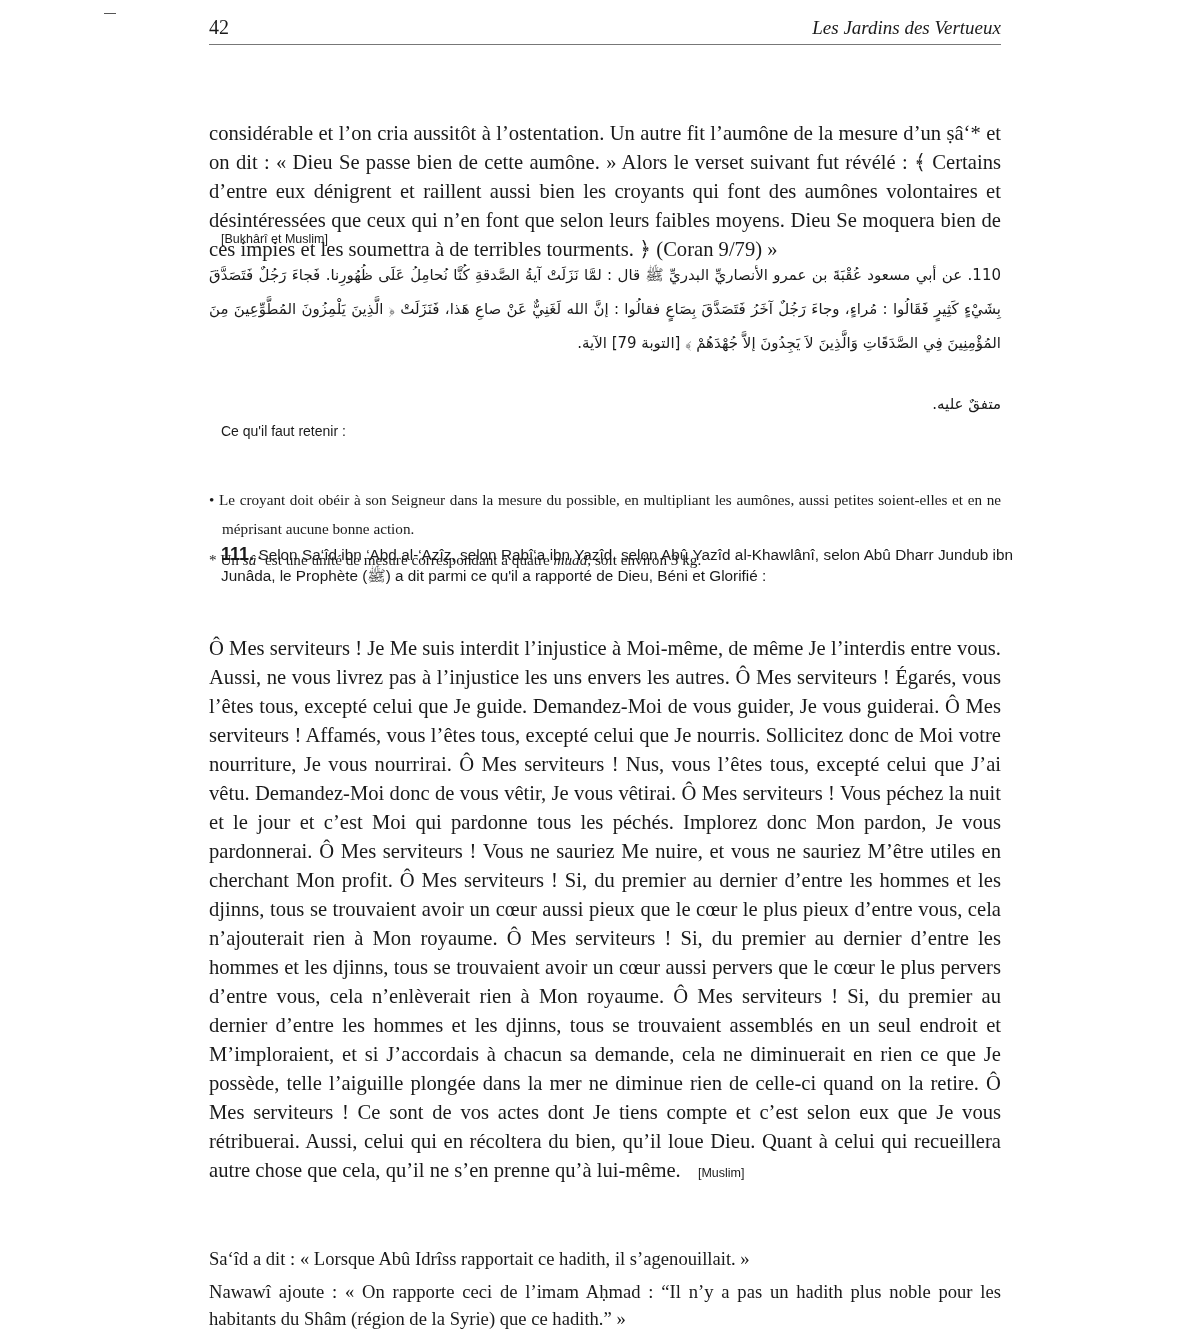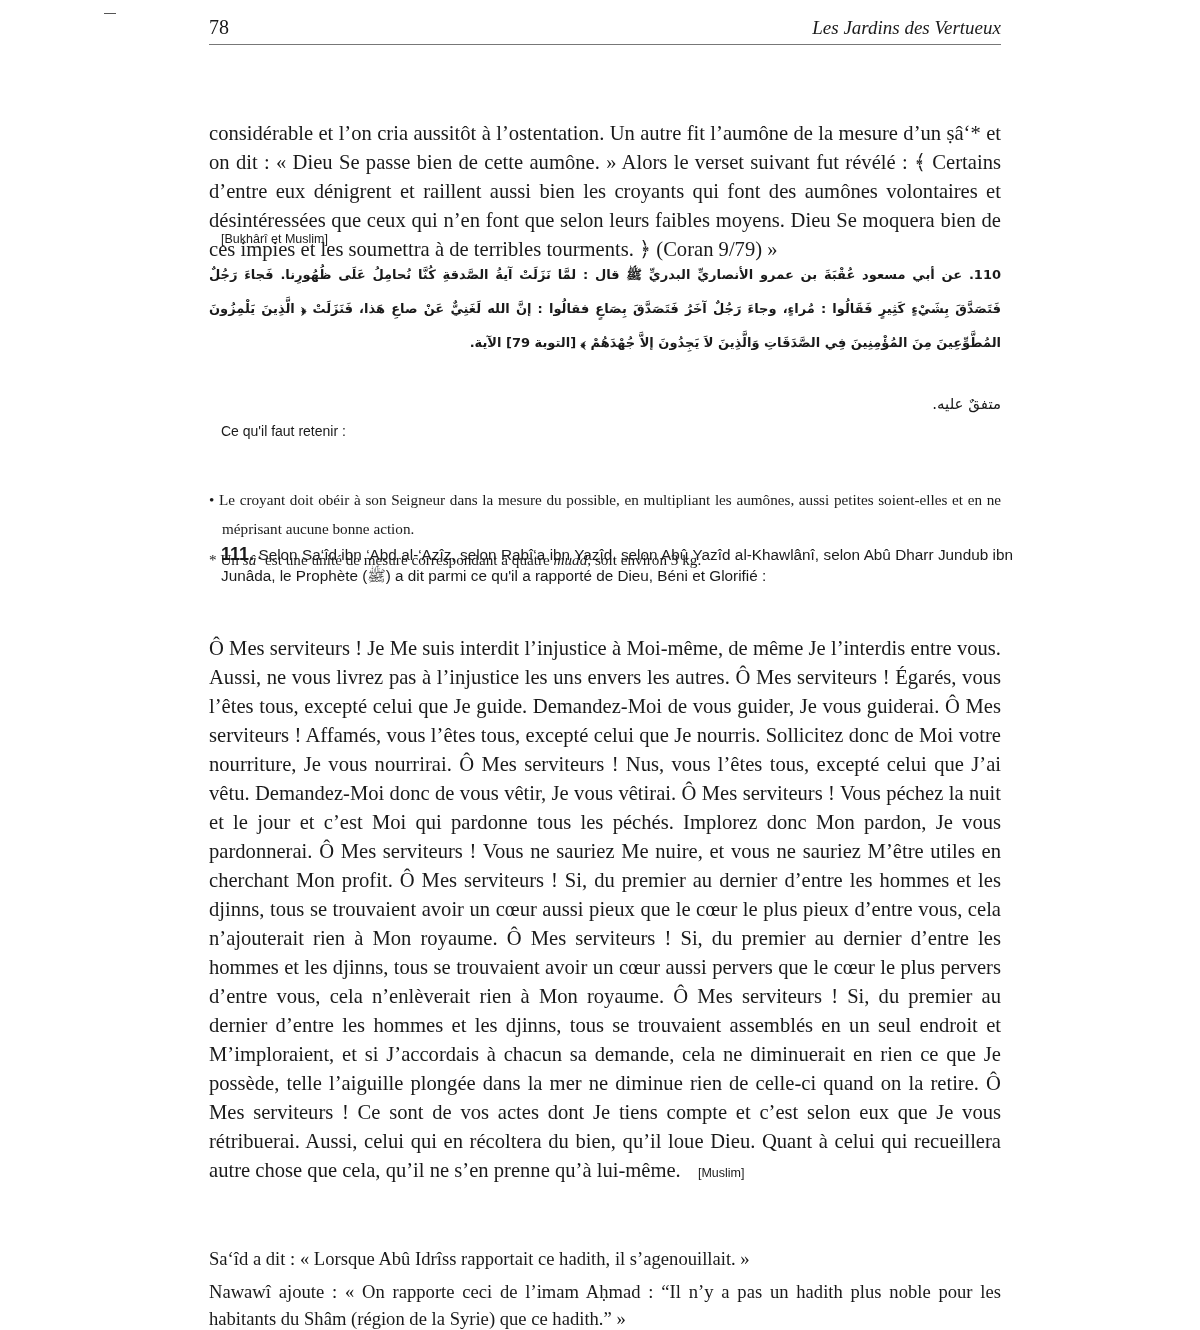--- a/index.html
+++ b/index.html
@@ -12,42 +12,42 @@
   .running-title { position: absolute; right: 0; top: 1px; font-style: italic; font-size: 19px; }
   .rule { position: absolute; top: 44px; left: 0; width: 792px; height: 1px; background: #777; }
   .serif { font-family: "Liberation Serif", "DejaVu Serif", serif; margin-top: 41px; }
   .sans { font-family: "Liberation Sans", "DejaVu Sans", sans-serif; padding-left: 12px; }
   .body-text { position: absolute; left: 0; width: 792px; font-size: 20.6px; line-height: 29px;
     text-align: justify; }
   .p1 { top: 78px; }
   .source { font-size: 12.5px; }
   .block-source { position: absolute; left: 0; top: 232px; }
   .arabic { position: absolute; left: 0; top: 258px; width: 792px; direction: rtl;
-    font-family: "DejaVu Sans", sans-serif; font-size: 13px; line-height: 34px; text-align: justify; font-weight: bold; }
+    font-family: "DejaVu Sans", sans-serif; font-size: 15px; line-height: 34px; text-align: justify; }
   .arabic-end { position: absolute; right: 0; top: 395px; direction: rtl; font-family: "DejaVu Sans", sans-serif; font-size: 15px; }
   .retain-title { position: absolute; left: 0; top: 423px; font-size: 14px; }
   .retain { position: absolute; left: 0; top: 444px; width: 792px; font-size: 15.2px; line-height: 29px; }
   .retain .bullet-item { padding-left: 13px; text-indent: -13px; text-align: justify; }
   .retain .footnote { margin-top: 2px; }
   .h111 { position: absolute; left: 0; top: 544px; width: 792px; font-size: 15.3px; line-height: 21px; text-align: justify; }
   .h111 .num { font-weight: bold; font-size: 18px; }
   .p111 { top: 593px; }
   .p-said { position: absolute; left: 0; top: 1207px; font-size: 18.6px; }
   .p-nawawi { position: absolute; left: 0; top: 1237px; width: 792px; font-size: 18.6px; line-height: 27px; text-align: justify; }
   .i { font-style: italic; }
 </style>
 </head>
 <body>
 
 <div class="corner-mark"></div>
 
 <div class="page">
 
   <div class="header">
-    <span class="page-number">78</span>
+    <span class="page-number">42</span>
     <span class="running-title">Les Jardins des Vertueux</span>
   </div>
   <div class="rule"></div>
 
   <div class="body-text serif p1">
     <span>considérable et l’on cria aussitôt à l’ostentation. Un autre fit l’aumône de la mesure d’un ṣâ‘* et on dit : « Dieu Se passe bien de cette aumône. » Alors le verset suivant fut révélé : ﴾ Certains d’entre eux dénigrent et raillent aussi bien les croyants qui font des aumônes volontaires et désintéressées que ceux qui n’en font que selon leurs faibles moyens. Dieu Se moquera bien de ces impies et les soumettra à de terribles tourments. ﴿ (Coran 9/79) »</span>
   </div>
   <div class="block-source sans source">[Bukhârî et Muslim]</div>
 
   <div class="arabic">110. عن أبي مسعود عُقْبَةَ بن عمرو الأنصاريِّ البدريِّ ﷺ قال : لمَّا نَزَلَتْ آيةُ الصَّدقةِ كُنَّا نُحامِلُ عَلَى ظُهُورِنا. فَجاءَ رَجُلٌ فَتَصَدَّقَ بِشَيْءٍ كَثِيرٍ فَقَالُوا : مُراءٍ، وجاءَ رَجُلٌ آخَرُ فَتَصَدَّقَ بِصَاعٍ فقالُوا : إنَّ الله لَغَنِيٌّ عَنْ صاعِ هَذا، فَنَزَلَتْ ﴿ الَّذِينَ يَلْمِزُونَ المُطَّوِّعِينَ مِنَ المُؤْمِنِينَ فِي الصَّدَقَاتِ وَالَّذِينَ لاَ يَجِدُونَ إلاَّ جُهْدَهُمْ ﴾ [التوبة 79] الآية.</div>

